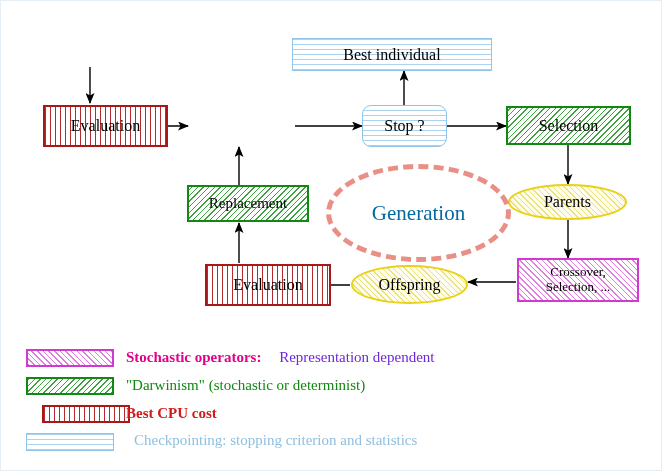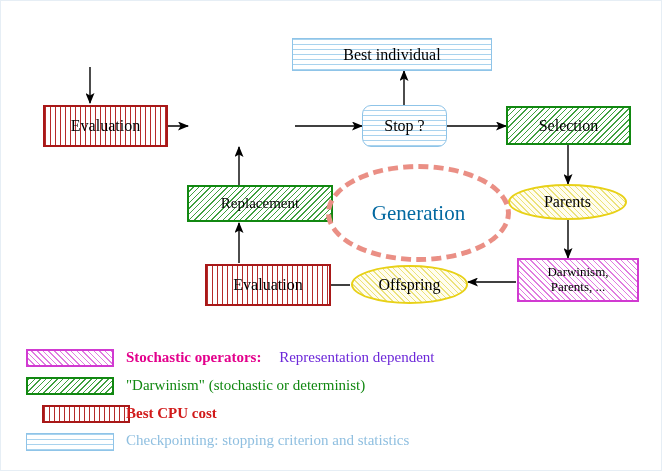--- a/index.html
+++ b/index.html
@@ -129,33 +129,33 @@
 
   <div class="node hatch-blue rounded t-box" style="left:361px;top:104px;width:85px;height:42px;">
     <span>Stop ?</span>
   </div>
 
   <div class="node hatch-yellow ellipse t-box" style="left:507px;top:183px;width:119px;height:36px;">
     <span>Parents</span>
   </div>
 
   <div class="node hatch-magenta t-small" style="left:516px;top:257px;width:122px;height:44px;flex-direction:column;">
-    <span>Darwinism,</span>
-    <span>Parents, ...</span>
+    <span>Crossover,</span>
+    <span>Selection, ...</span>
   </div>
 
   <div class="node hatch-yellow ellipse t-box" style="left:350px;top:264px;width:117px;height:39px;">
     <span>Offspring</span>
   </div>
 
   <div class="node hatch-red t-box" style="left:188px;top:263px;width:126px;height:42px;">
     <span>Evaluation</span>
   </div>
 
-  <div class="node hatch-green t-small" style="left:186px;top:184px;width:146px;height:37px;font-size:15px;">
+  <div class="node hatch-green t-small" style="left:186px;top:184px;width:122px;height:37px;font-size:15px;">
     <span>Replacement</span>
   </div>
 
   <div class="generation-ellipse t-gen" style="left:325px;top:163px;width:175px;height:88px;">
     <span>Generation</span>
   </div>
 
   <div>
 
     <div class="legend-swatch hatch-magenta" style="left:25px;top:348px;width:88px;height:18px;"></div>
@@ -168,19 +168,19 @@
     <div class="legend-text t-legend" style="left:125px;top:376px;color:#118811;">
       <span>"Darwinism" (stochastic or determinist)</span>
     </div>
 
     <div class="legend-swatch hatch-red" style="left:25px;top:404px;width:88px;height:18px;"></div>
     <div class="legend-text t-legend" style="left:125px;top:404px;color:#d11a1a;font-weight:bold;">
       <span>Best CPU cost</span>
     </div>
 
     <div class="legend-swatch hatch-blue" style="left:25px;top:432px;width:88px;height:18px;"></div>
-    <div class="legend-text t-legend" style="left:125px;top:431px;color:#8fbfe0;">
+    <div class="legend-text t-legend" style="left:133px;top:431px;color:#8fbfe0;">
       <span>Checkpointing: stopping criterion and statistics</span>
     </div>
 
   </div>
 
 </div>
 
 </body></html>

